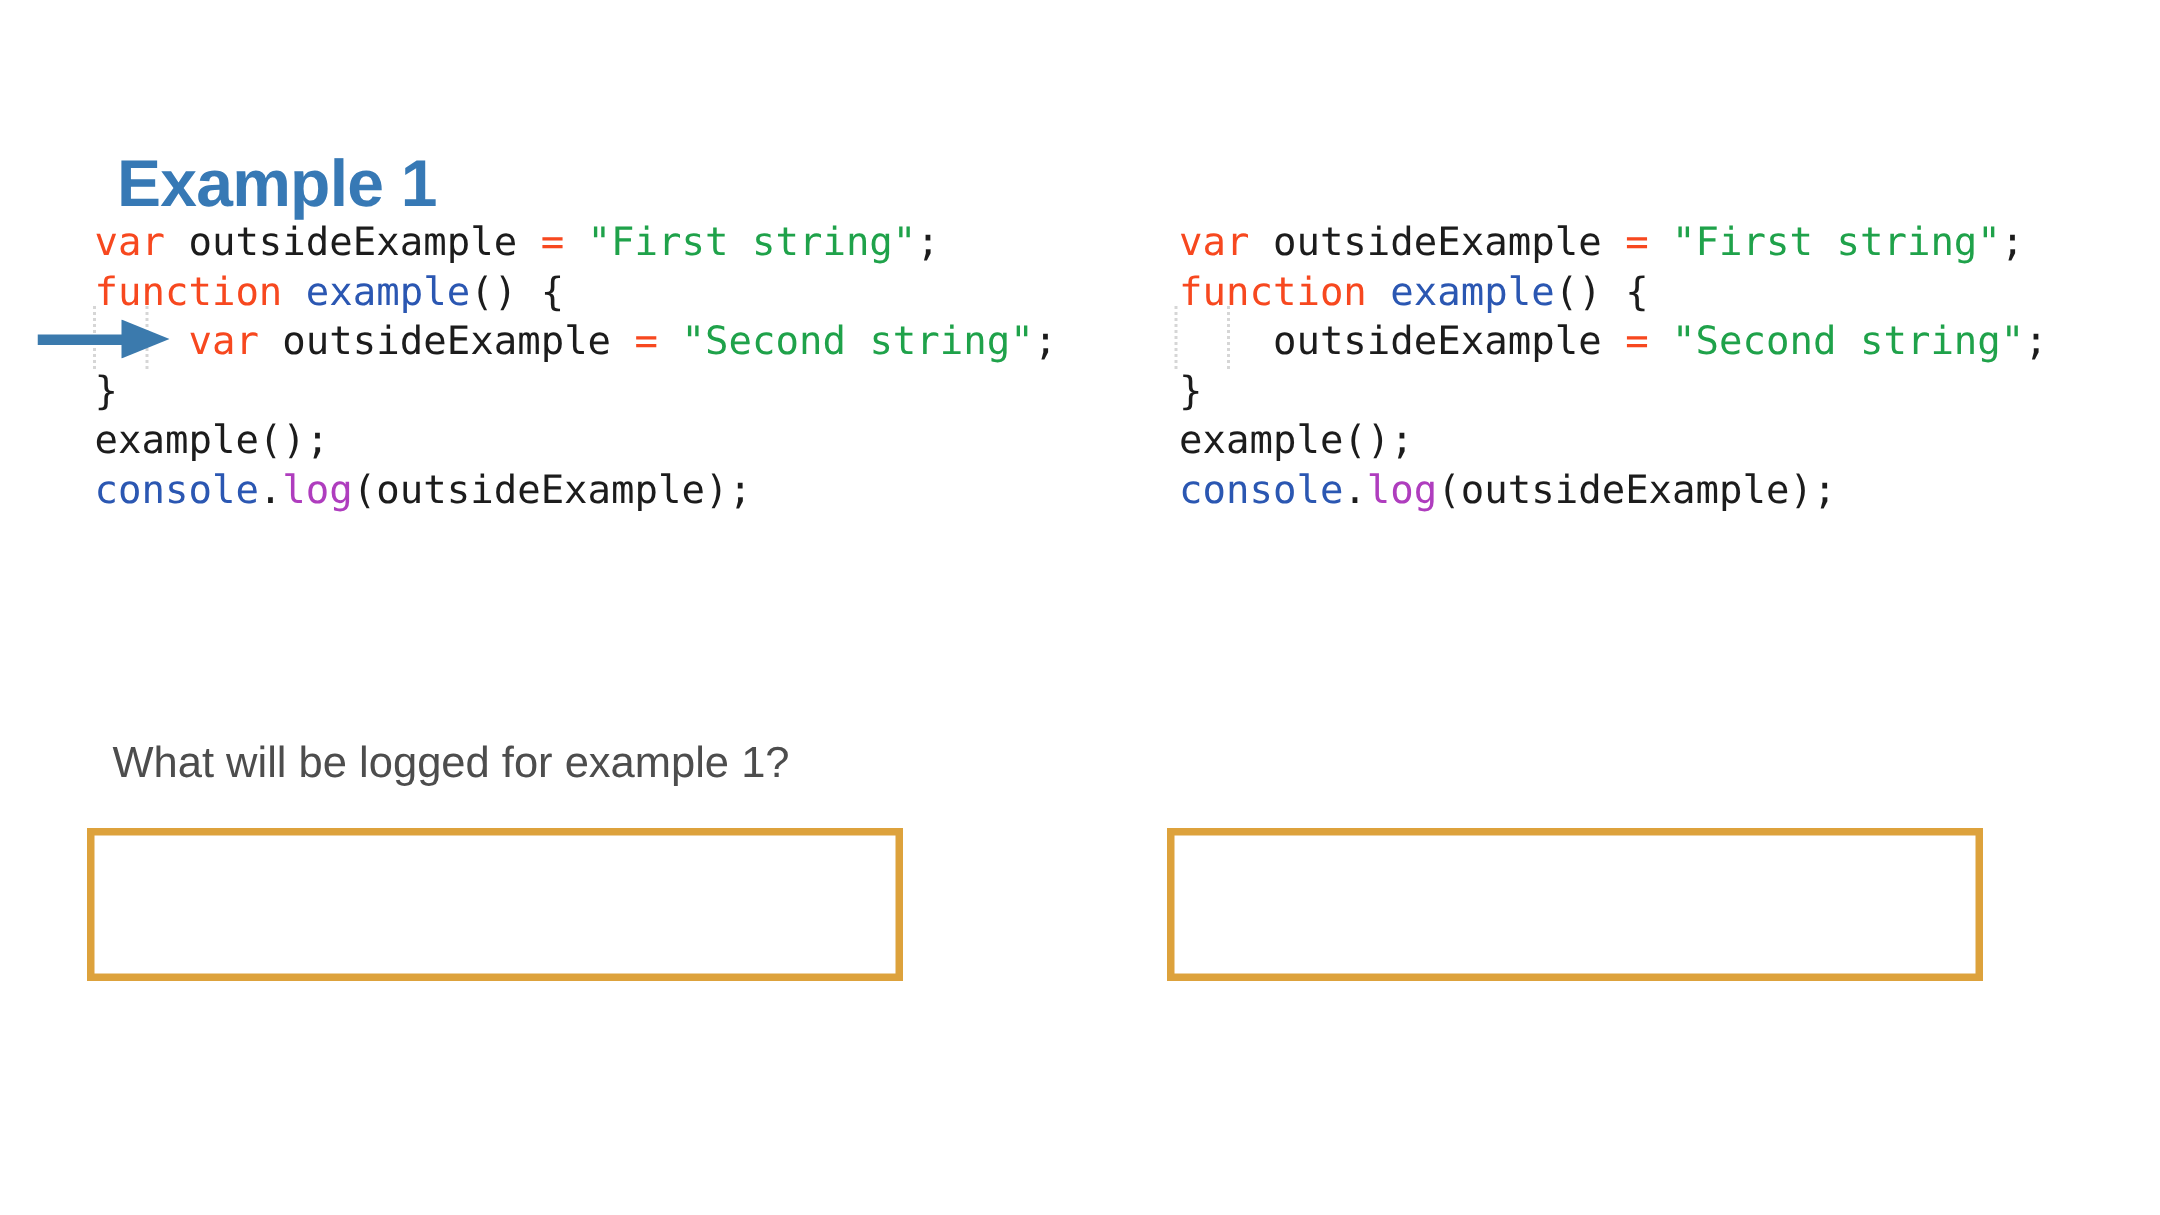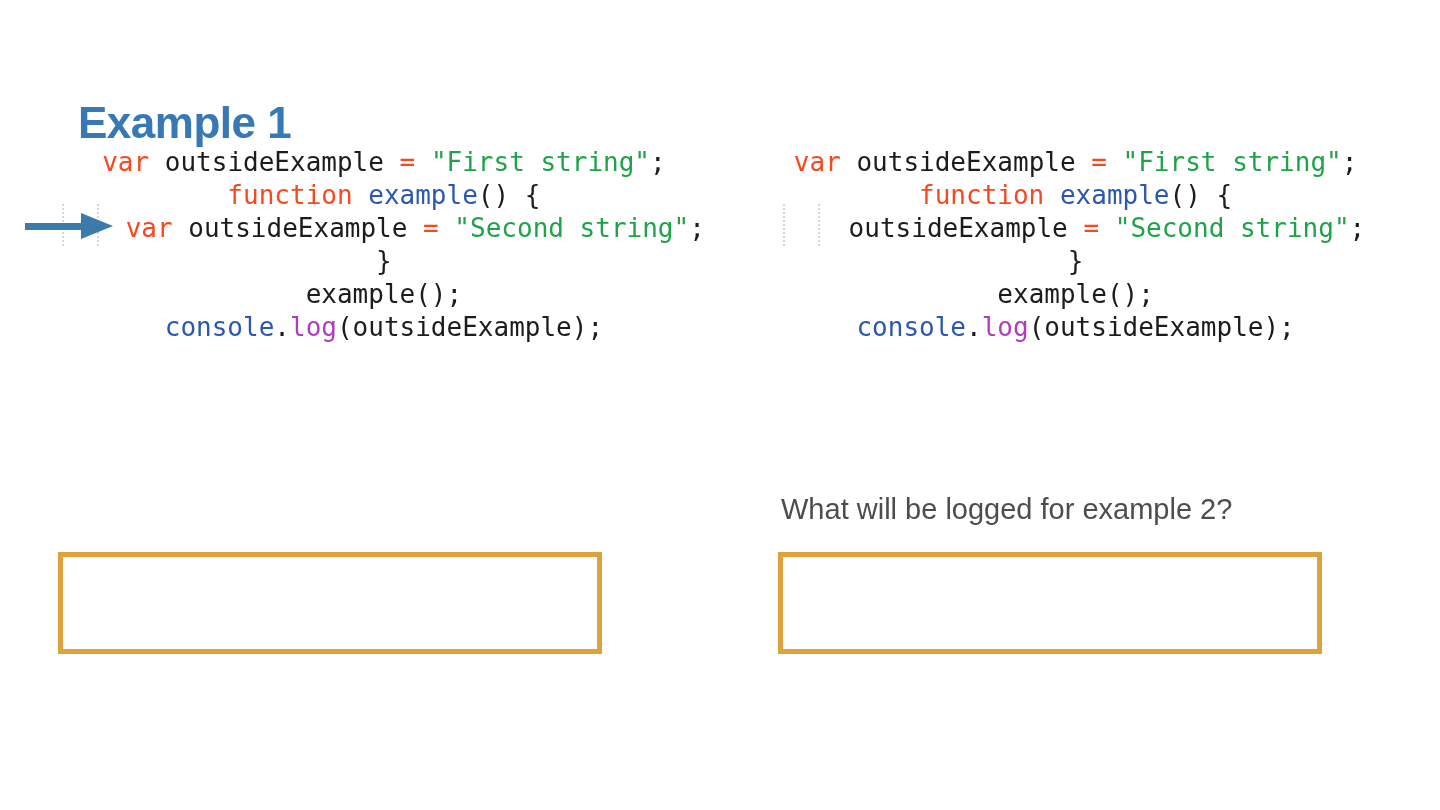--- a/index.html
+++ b/index.html
@@ -3,21 +3,20 @@
 <meta charset="utf-8">
 <style>
   html, body { margin: 0; padding: 0; background: #ffffff; }
   .slide {
     position: relative;
     width: 1440px;
     height: 810px;
     background: #ffffff;
     font-family: "Liberation Sans", sans-serif;
     overflow: hidden;
-    text-align: center;
   }
   .heading {
     position: absolute;
     top: 70px;
     font-size: 44px;
     font-weight: bold;
     line-height: 1.1;
     letter-spacing: -0.5px;
     color: var(--heading);
     white-space: nowrap;
@@ -90,26 +89,26 @@
   <pre class="code" id="code-1"><div class="code-line"><span style="color: rgb(247, 72, 31);">var</span><span style="color: rgb(28, 28, 28);"> outsideExample </span><span style="color: rgb(247, 72, 31);">=</span><span style="color: rgb(28, 28, 28);"> </span><span style="color: rgb(31, 162, 74);">"First string"</span><span style="color: rgb(28, 28, 28);">;</span></div><div class="code-line"><span style="color: rgb(247, 72, 31);">function</span><span style="color: rgb(28, 28, 28);"> </span><span style="color: rgb(43, 87, 178);">example</span><span style="color: rgb(28, 28, 28);">() {</span></div><div class="code-line"><span style="color: rgb(28, 28, 28);">    </span><span style="color: rgb(247, 72, 31);">var</span><span style="color: rgb(28, 28, 28);"> outsideExample </span><span style="color: rgb(247, 72, 31);">=</span><span style="color: rgb(28, 28, 28);"> </span><span style="color: rgb(31, 162, 74);">"Second string"</span><span style="color: rgb(28, 28, 28);">;</span></div><div class="code-line"><span style="color: rgb(28, 28, 28);">}</span></div><div class="code-line"><span style="color: rgb(28, 28, 28);">example();</span></div><div class="code-line"><span style="color: rgb(43, 87, 178);">console</span><span style="color: rgb(28, 28, 28);">.</span><span style="color: rgb(175, 61, 190);">log</span><span style="color: rgb(28, 28, 28);">(outsideExample);</span></div></pre>
 
   <div class="indent-guide" style="left:62px;"></div>
   <div class="indent-guide" style="left:97px;"></div>
 
   <svg class="arrow" viewBox="0 0 88 26" aria-hidden="true">
     <rect x="0" y="10" width="58" height="7" fill="currentColor"></rect>
     <polygon points="56,0 88,13 56,26" fill="currentColor"></polygon>
   </svg>
 
+  <div class="question" id="question-1">What will be logged for example 1?</div>
 
   <div class="answer-box" id="answer-box-1"></div>
 
 
   <pre class="code" id="code-2"><div class="code-line"><span style="color: rgb(247, 72, 31);">var</span><span style="color: rgb(28, 28, 28);"> outsideExample </span><span style="color: rgb(247, 72, 31);">=</span><span style="color: rgb(28, 28, 28);"> </span><span style="color: rgb(31, 162, 74);">"First string"</span><span style="color: rgb(28, 28, 28);">;</span></div><div class="code-line"><span style="color: rgb(247, 72, 31);">function</span><span style="color: rgb(28, 28, 28);"> </span><span style="color: rgb(43, 87, 178);">example</span><span style="color: rgb(28, 28, 28);">() {</span></div><div class="code-line"><span style="color: rgb(28, 28, 28);">    outsideExample </span><span style="color: rgb(247, 72, 31);">=</span><span style="color: rgb(28, 28, 28);"> </span><span style="color: rgb(31, 162, 74);">"Second string"</span><span style="color: rgb(28, 28, 28);">;</span></div><div class="code-line"><span style="color: rgb(28, 28, 28);">}</span></div><div class="code-line"><span style="color: rgb(28, 28, 28);">example();</span></div><div class="code-line"><span style="color: rgb(43, 87, 178);">console</span><span style="color: rgb(28, 28, 28);">.</span><span style="color: rgb(175, 61, 190);">log</span><span style="color: rgb(28, 28, 28);">(outsideExample);</span></div></pre>
 
   <div class="indent-guide" style="left:783px;"></div>
   <div class="indent-guide" style="left:818px;"></div>
 
-  <div class="question" id="question-2">What will be logged for example 2?</div>
 
   <div class="answer-box" id="answer-box-2"></div>
 
 </div>
 
 </body></html>

